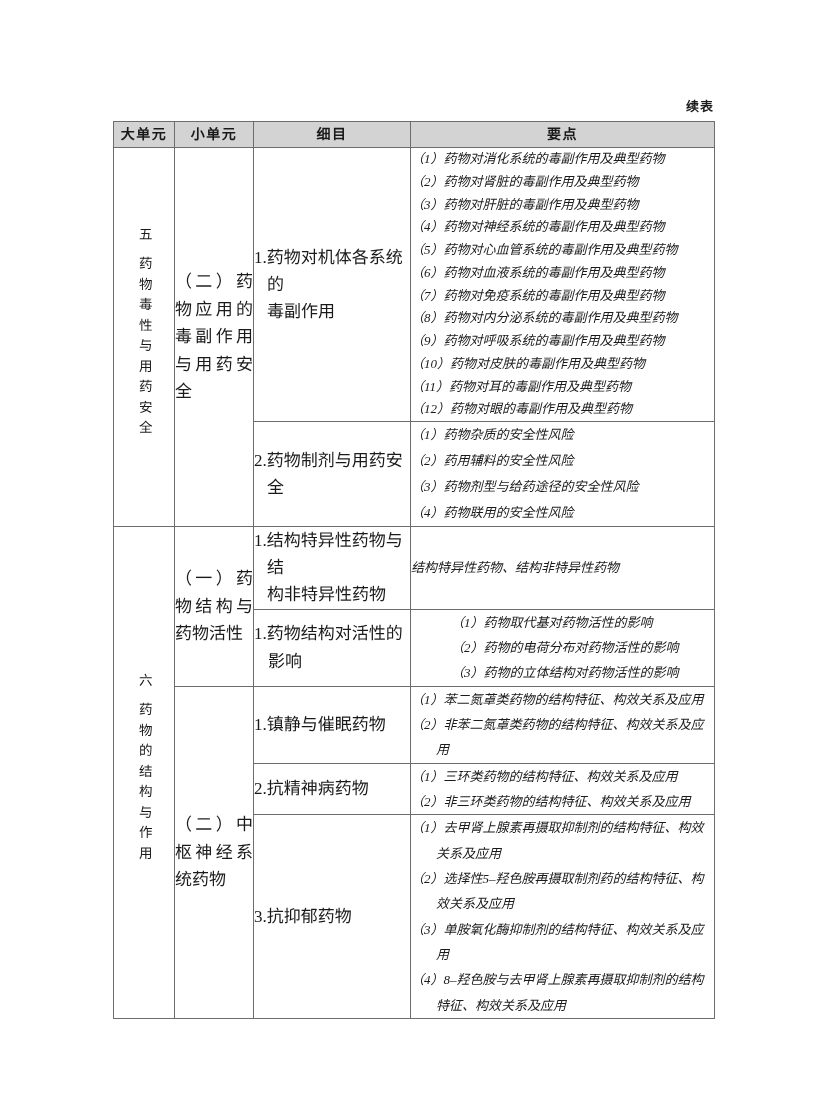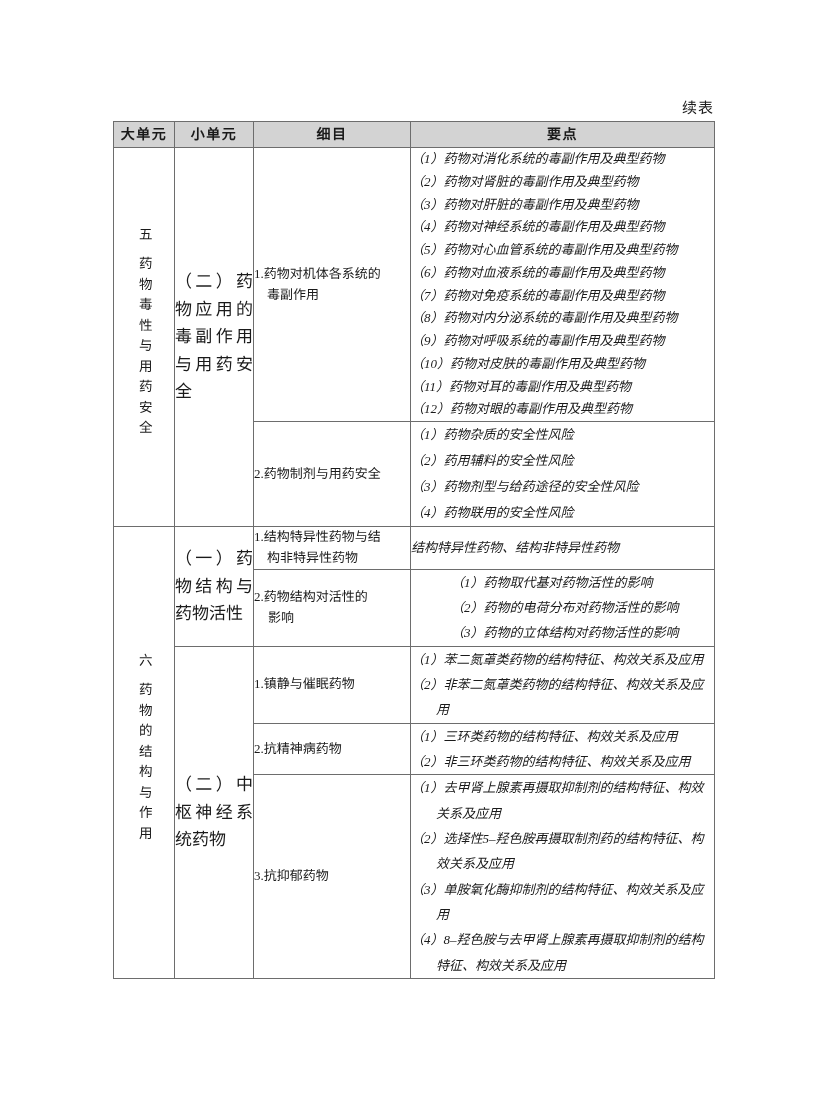--- a/index.html
+++ b/index.html
@@ -23,23 +23,24 @@
     box-sizing: border-box;
   }
 
   
   .running-head {
     position: absolute;
     top: 96px;
     left: 0;
     width: 714px;
     text-align: right;
-    font-size: 15px;
+    font-size: 13px;
     letter-spacing: 1px;
     color: #1c1c1c;
+    font-weight: bold;
   }
 
   
   .table-wrap {
     position: absolute;
     top: 121px;
     left: 113px;
     width: 601px;
   }
 
@@ -105,21 +106,21 @@
   }
   td.subcell .just {
     text-align: justify;
     text-align-last: left;
   }
 
   
   td.detailcell {
     padding: 6px 6px 6px 7px;
     vertical-align: middle;
-    font-size: 13px;
+    font-size: 17px;
     line-height: 1.6;
   }
   td.detailcell .hang {
     padding-left: 13px;
     text-indent: -13px;
   }
   td.detailcell .hang.spread {
     text-align: justify;
     text-align-last: left;
   }
@@ -220,21 +221,21 @@
             <div class="hang">1.结构特异性药物与结</div>
             <div style="padding-left:13px;">构非特异性药物</div>
           </td>
           <td class="pointscell">
             <div class="pt plain">结构特异性药物、结构非特异性药物</div>
           </td>
         </tr>
 
         <tr>
           <td class="detailcell">
-            <div class="hang spread" style="padding-left:14px;text-indent:-14px;">2.药物结构对活性的</div>
+            <div class="hang spread" style="padding-left:14px;text-indent:-14px;">1.药物结构对活性的</div>
             <div style="padding-left:14px;">影响</div>
           </td>
           <td class="pointscell" style="line-height:1.95;padding-left:40px;">
             <div class="pt nowrapline">（1）药物取代基对药物活性的影响</div>
             <div class="pt nowrapline">（2）药物的电荷分布对药物活性的影响</div>
             <div class="pt nowrapline">（3）药物的立体结构对药物活性的影响</div>
           </td>
         </tr>
 
         <tr>

